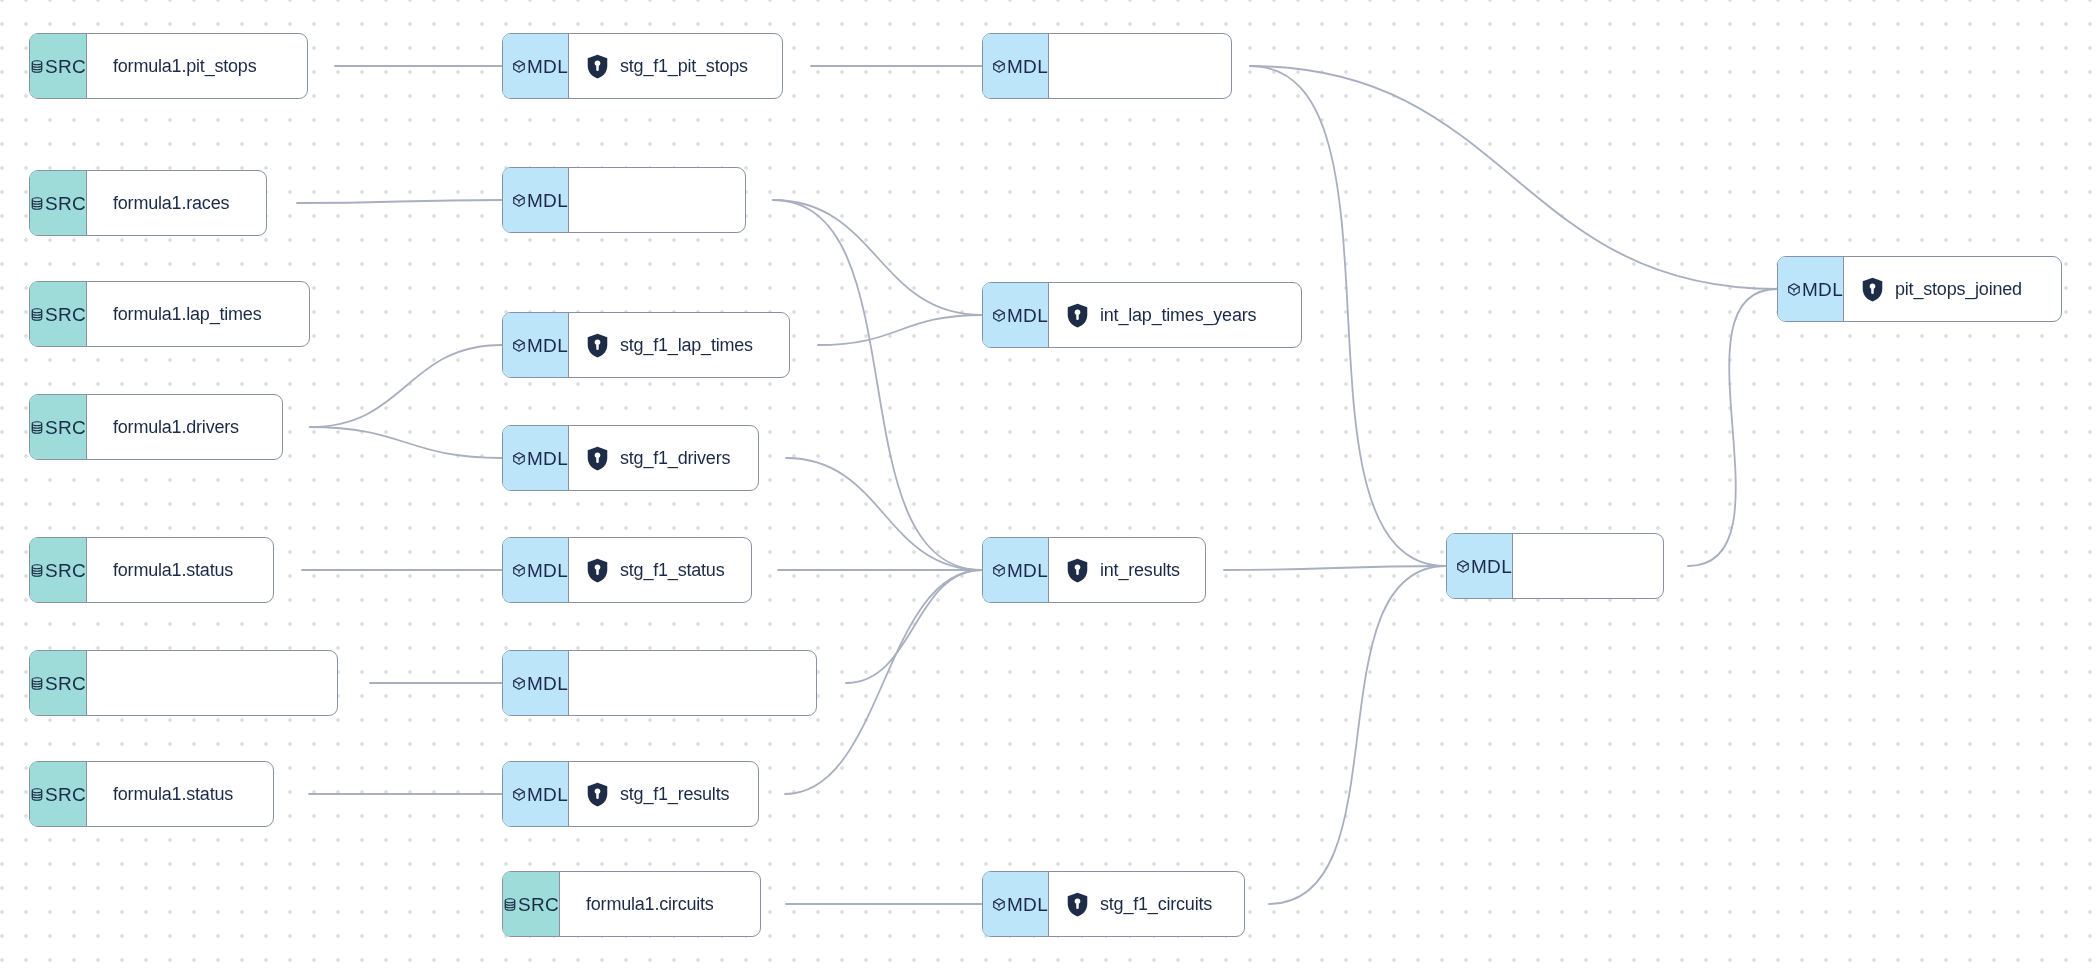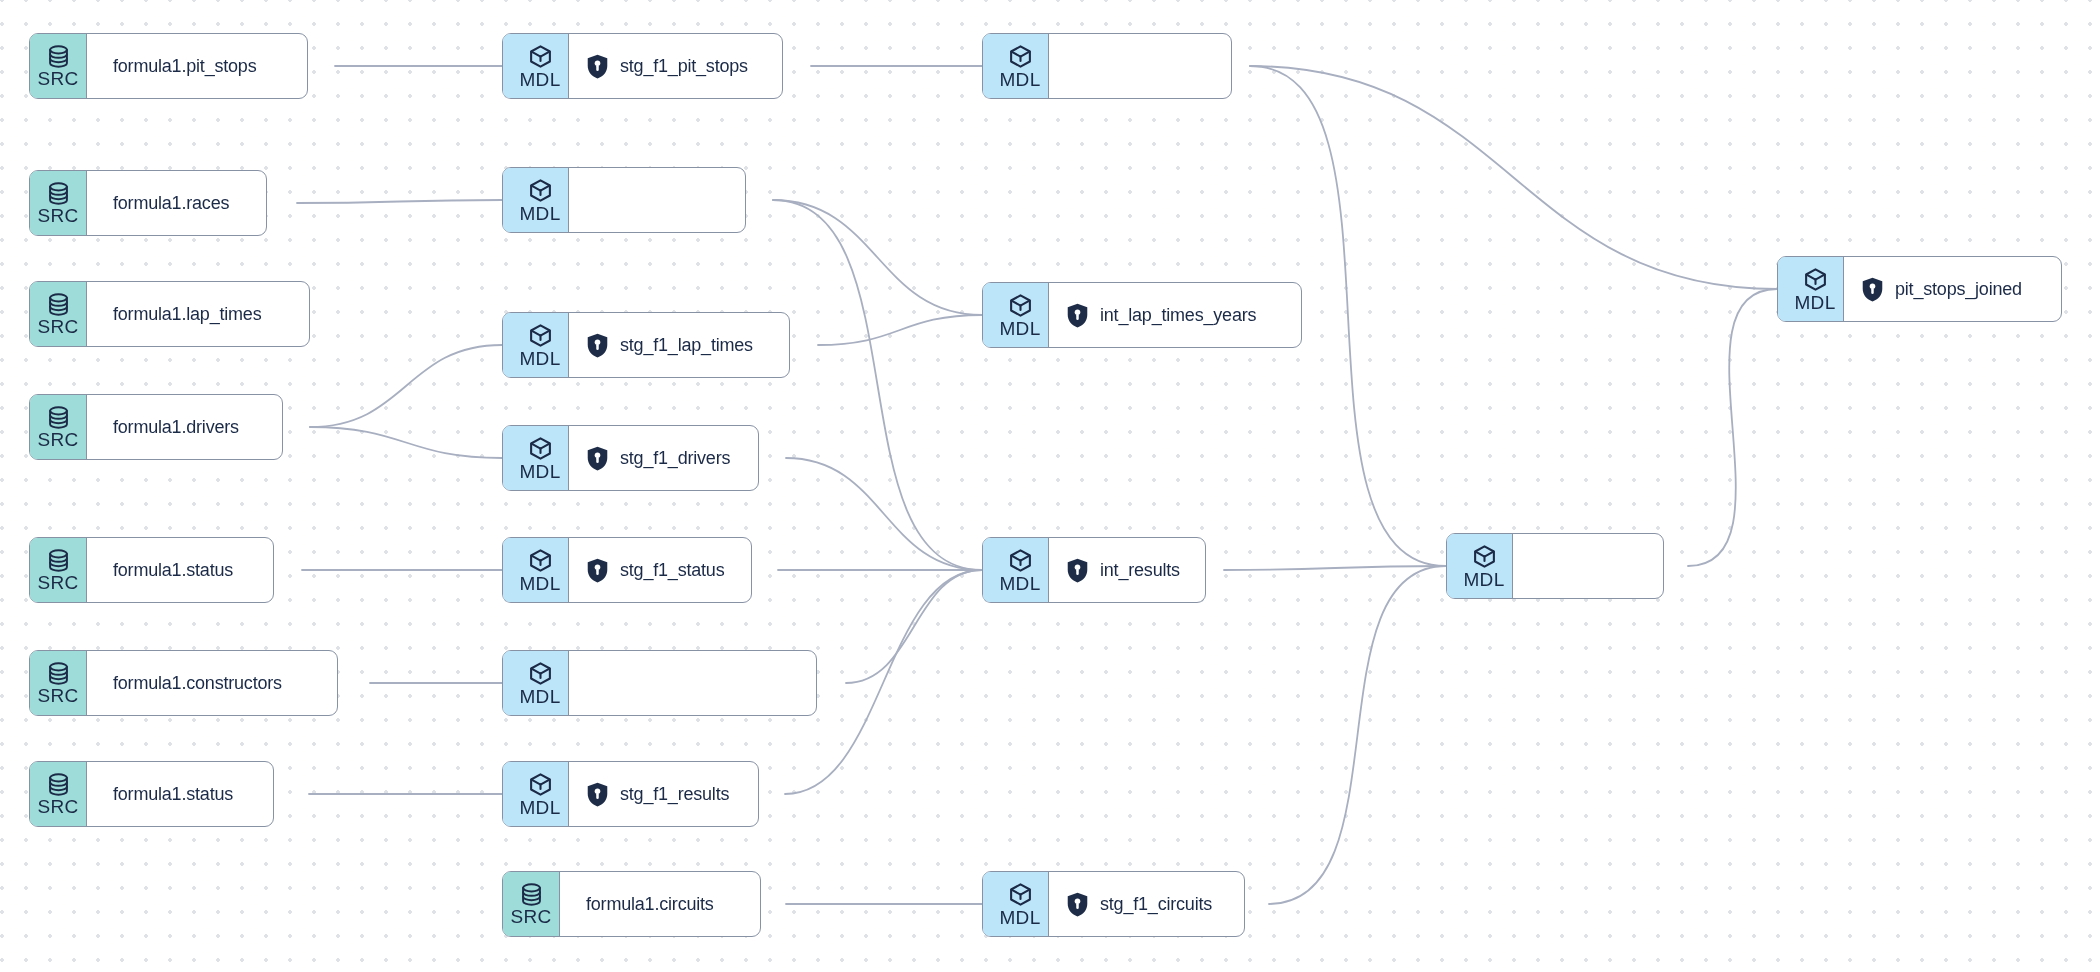--- a/index.html
+++ b/index.html
@@ -17,21 +17,21 @@
   }
   #edge-layer{position:absolute;left:0;top:0;width:2100px;height:972px;pointer-events:none;}
   #edge-layer path{fill:none;stroke:var(--edge,#a8afc0);stroke-width:1.8;stroke-linecap:round;}
   .node{
     position:absolute;display:flex;align-items:stretch;box-sizing:border-box;
     height:66px;background:var(--node-body,#fff);
     border:1.6px solid var(--border,#8792a5);border-radius:9px;
     color:var(--text,#1b2a47);cursor:pointer;
   }
   .badge{
-    width:56px;flex:0 0 56px;display:flex;flex-direction:column;align-items:center;justify-content:center;
+    width:56px;flex:0 0 56px;display:flex;flex-direction:row;align-items:center;justify-content:center;
     gap:1px;border-right:1.6px solid var(--border,#8792a5);
     border-top-left-radius:7px;border-bottom-left-radius:7px;
   }
   .node.src .badge{background:var(--src-badge,#9ddcd8);}
   .node.mdl .badge{background:var(--mdl-badge,#bce5fa);padding-left:9px;}
   .badge-label{font-size:19px;font-weight:500;letter-spacing:.3px;line-height:1;}
   .body{
     display:flex;align-items:center;gap:11px;
     padding:0 20px 0 17px;white-space:nowrap;flex:1 1 auto;
   }
@@ -296,23 +296,20 @@
         <svg class="icon" width="25" height="23" viewBox="0 0 28 26">
   <g fill="none" stroke="#1b2a47" stroke-width="2.2" stroke-linecap="round">
     <ellipse cx="14" cy="5.5" rx="9.5" ry="4"></ellipse>
     <path d="M4.5 5.5 V20.5 C4.5 22.7 8.8 24.5 14 24.5 C19.2 24.5 23.5 22.7 23.5 20.5 V5.5"></path>
     <path d="M4.5 10.5 C4.5 12.7 8.8 14.5 14 14.5 C19.2 14.5 23.5 12.7 23.5 10.5"></path>
     <path d="M4.5 15.5 C4.5 17.7 8.8 19.5 14 19.5 C19.2 19.5 23.5 17.7 23.5 15.5"></path>
   </g>
         </svg>
         <span class="badge-label">SRC</span>
       </div>
-      <div class="body">
-        <span class="label">formula1.constructors</span>
-      </div>
     </div>
     <div class="node mdl" style="left: 502px; top: 650px; min-width: 315px;">
       <div class="badge">
         <svg class="icon" width="25" height="25" viewBox="0 0 24 24">
   <g fill="none" stroke="#1b2a47" stroke-width="2" stroke-linejoin="round" stroke-linecap="round">
     <path d="M12 2.3 L21 7.2 V16.8 L12 21.7 L3 16.8 V7.2 Z"></path>
     <path d="M3.4 7.4 L12 12.1 L20.6 7.4"></path>
     <path d="M12 12.1 V16.2"></path>
   </g>
         </svg>

